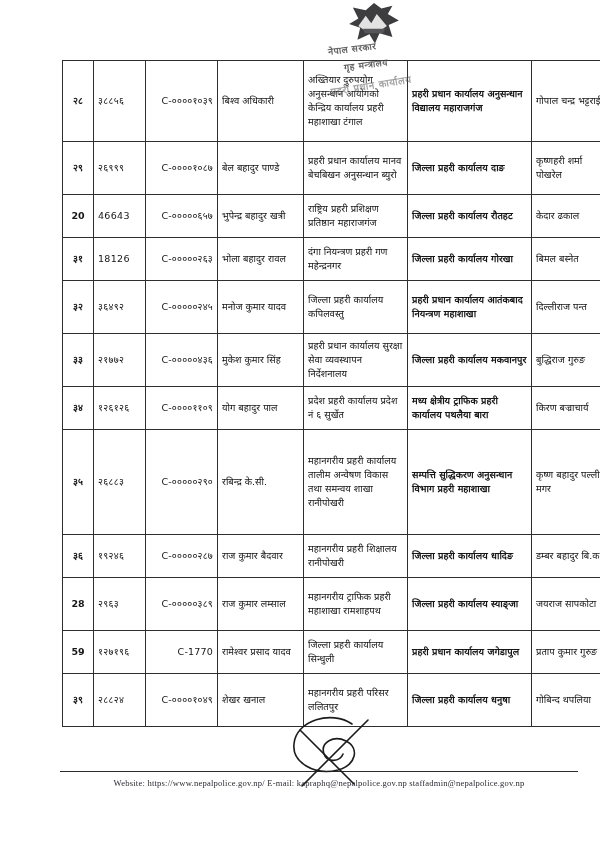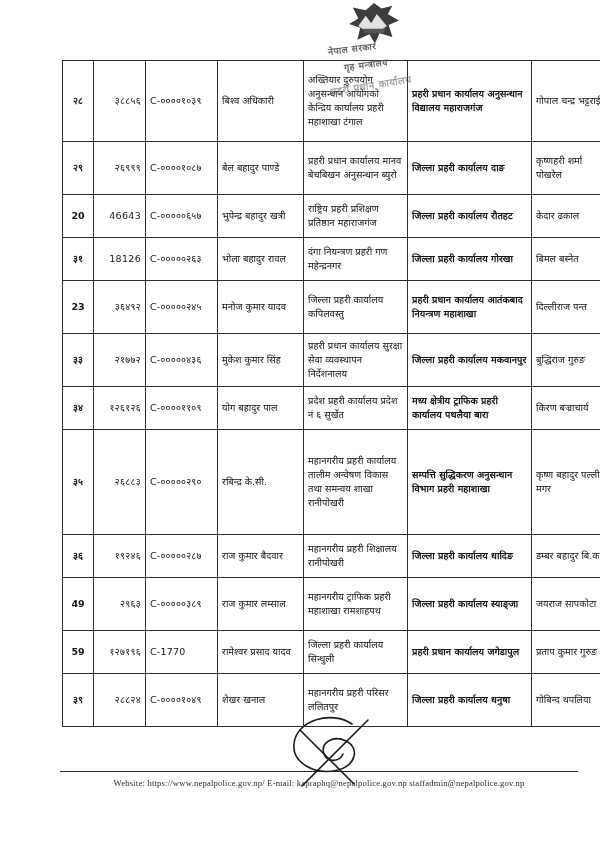--- a/index.html
+++ b/index.html
@@ -43,22 +43,22 @@
   table.roster td{
     border:1px solid #2e2e2e;
     padding:3px 4px;
     vertical-align:middle;
     font-size:9.5px;
     line-height:1.45;
     word-wrap:break-word;
   }
   table.roster tr{ min-height:46px; }
   td.col-sn{ width:22px; text-align:center; font-size:9px;font-weight:bold; }
-  td.col-reg_no{ width:43px; text-align:right; font-size:8px; letter-spacing:0.3px; }
-  td.col-code{ width:63px; text-align:left; font-size:7.5px; letter-spacing:0.2px; }
+  td.col-reg_no{ width:43px; text-align:left; font-size:8px; letter-spacing:0.3px; }
+  td.col-code{ width:63px; text-align:right; font-size:7.5px; letter-spacing:0.2px; }
   td.col-name{ width:77px; }
   td.col-from_office{ width:95px; }
   td.col-to_office{ width:115px;font-weight:bold; }
   td.col-recommended{ width:67px; }
   tr.tall td{ height:74px; }
   tr.xtall td{ height:98px; }
   tr.mid td{ height:46px; }
   tr.short td{ height:36px; }
 
   
@@ -128,21 +128,21 @@
         <tr class="short">
           <td class="col-sn">३१</td>
           <td class="col-reg_no">18126</td>
           <td class="col-code">C-०००००२६३</td>
           <td class="col-name">भोला बहादुर रावल</td>
           <td class="col-from_office">दंगा नियन्त्रण प्रहरी गण महेन्द्रनगर</td>
           <td class="col-to_office">जिल्ला प्रहरी कार्यालय गोरखा</td>
           <td class="col-recommended">बिमल बस्नेत</td>
         </tr>
         <tr class="mid">
-          <td class="col-sn">23</td>
+          <td class="col-sn">३२</td>
           <td class="col-reg_no">३६४९२</td>
           <td class="col-code">C-०००००२४५</td>
           <td class="col-name">मनोज कुमार यादव</td>
           <td class="col-from_office">जिल्ला प्रहरी कार्यालय कपिलवस्तु</td>
           <td class="col-to_office">प्रहरी प्रधान कार्यालय आतंकबाद नियन्त्रण महाशाखा</td>
           <td class="col-recommended">दिल्लीराज पन्त</td>
         </tr>
         <tr class="mid">
           <td class="col-sn">३३</td>
           <td class="col-reg_no">२१७७२</td>
@@ -173,21 +173,21 @@
         <tr class="short">
           <td class="col-sn">३६</td>
           <td class="col-reg_no">१९२४६</td>
           <td class="col-code">C-०००००२८७</td>
           <td class="col-name">राज कुमार बैदवार</td>
           <td class="col-from_office">महानगरीय प्रहरी शिक्षालय रानीपोखरी</td>
           <td class="col-to_office">जिल्ला प्रहरी कार्यालय धादिङ</td>
           <td class="col-recommended">डम्बर बहादुर बि.क.</td>
         </tr>
         <tr class="mid">
-          <td class="col-sn">49</td>
+          <td class="col-sn">28</td>
           <td class="col-reg_no">२९६३</td>
           <td class="col-code">C-०००००३८९</td>
           <td class="col-name">राज कुमार लम्साल</td>
           <td class="col-from_office">महानगरीय ट्राफिक प्रहरी महाशाखा रामशाहपथ</td>
           <td class="col-to_office">जिल्ला प्रहरी कार्यालय स्याङ्जा</td>
           <td class="col-recommended">जयराज सापकोटा</td>
         </tr>
         <tr class="short">
           <td class="col-sn">59</td>
           <td class="col-reg_no">१२७१९६</td>

